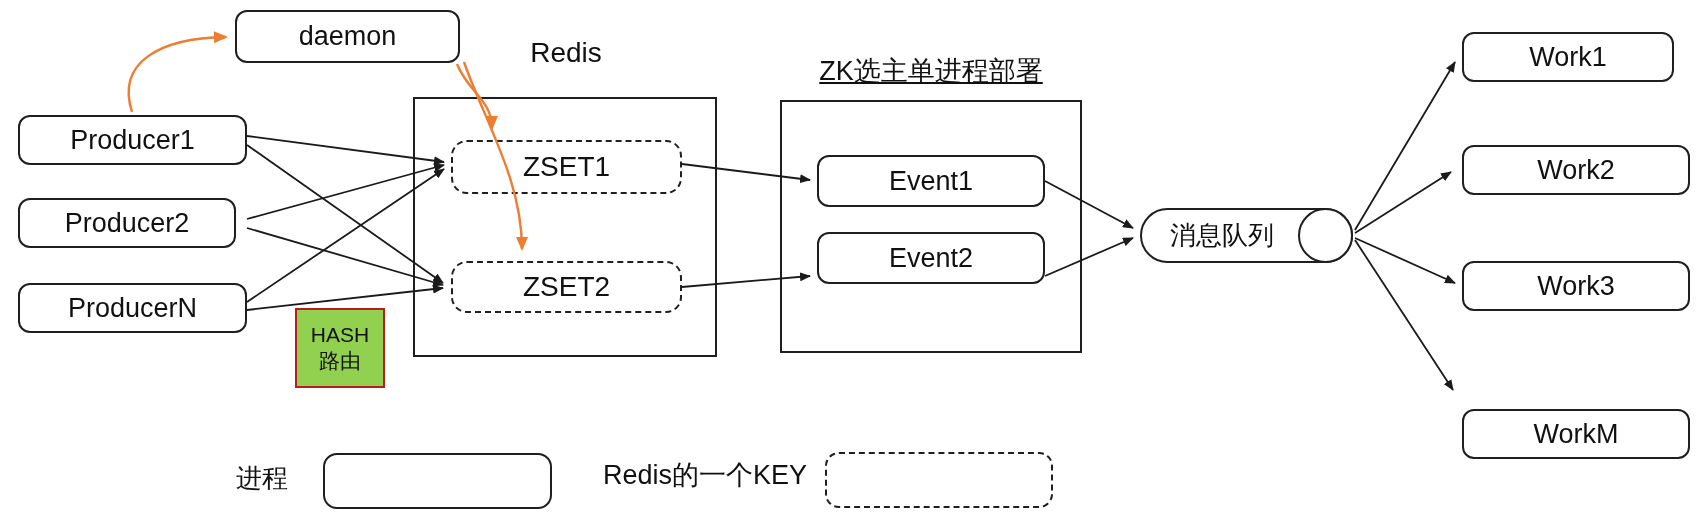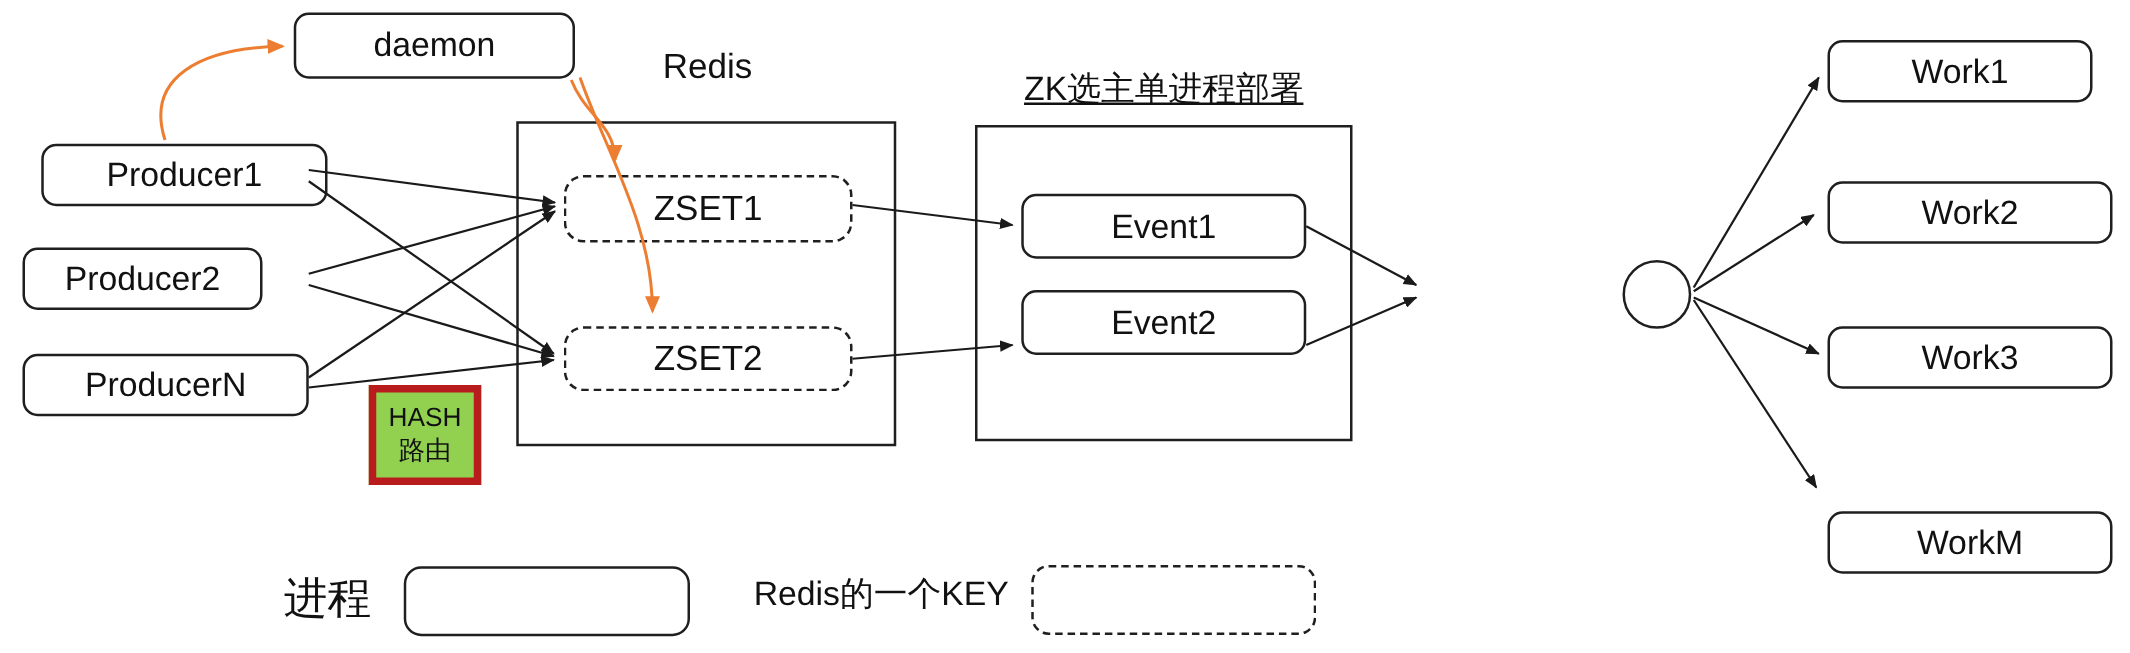--- a/index.html
+++ b/index.html
@@ -22,21 +22,21 @@
   .container{
     position:absolute;box-sizing:border-box;background:transparent;
     border:2px solid #1f1f1f;border-radius:0;
   }
   .plainlabel{
     position:absolute;display:flex;align-items:center;justify-content:center;
     font-size:28px;line-height:1.15;white-space:nowrap;
   }
   .greenbox{
     position:absolute;box-sizing:border-box;
-    border:6px solid #b91c1c;
+    border:2px solid #b91c1c;
     display:flex;flex-direction:column;align-items:center;justify-content:center;
     font-size:21px;line-height:1.25;text-align:center;
   }
   .pill{
     position:absolute;box-sizing:border-box;background:#ffffff;
     border:2px solid #1f1f1f;border-radius:28px;
   }
   .pill .pill-text{
     position:absolute;left:0;top:0;width:160px;height:100%;
     display:flex;align-items:center;justify-content:center;
@@ -53,43 +53,46 @@
 
 <div id="canvas">
 
   <div class="container" style="left:413px;top:97px;width:304px;height:260px;"></div>
   <div class="container" style="left:780px;top:100px;width:302px;height:253px;"></div>
 
   <div class="plainlabel" style="left:466px;top:37px;width:200px;height:32px;">Redis</div>
   <div class="plainlabel" style="left:781px;top:56px;width:300px;height:32px;font-size:27px;text-decoration:underline;">ZK选主单进程部署</div>
 
   <div class="box" style="left:235px;top:10px;width:225px;height:53px;">daemon</div>
-  <div class="box" style="left:18px;top:115px;width:229px;height:50px;margin-left:15px;">Producer1</div>
-  <div class="box" style="left:18px;top:198px;width:192px;height:50px;">Producer2</div>
+  <div class="box" style="left:18px;top:115px;width:229px;height:50px;">Producer1</div>
+  <div class="box" style="left:18px;top:198px;width:218px;height:50px;">Producer2</div>
   <div class="box" style="left:18px;top:283px;width:229px;height:50px;">ProducerN</div>
 
   <div class="dashedbox" style="left:451px;top:140px;width:231px;height:54px;">ZSET1</div>
   <div class="dashedbox" style="left:451px;top:261px;width:231px;height:52px;">ZSET2</div>
 
   <div class="box" style="left:817px;top:155px;width:228px;height:52px;">Event1</div>
   <div class="box" style="left:817px;top:232px;width:228px;height:52px;">Event2</div>
 
+  <div class="pill" style="left:1140px;top:208px;width:213px;height:55px;">
+    <div class="pill-text">消息队列</div>
+  </div>
   <div class="endcircle" style="left:1298px;top:208px;width:55px;height:55px;"></div>
 
   <div class="box" style="left:1462px;top:32px;width:212px;height:50px;">Work1</div>
   <div class="box" style="left:1462px;top:145px;width:228px;height:50px;">Work2</div>
   <div class="box" style="left:1462px;top:261px;width:228px;height:50px;">Work3</div>
   <div class="box" style="left:1462px;top:372px;width:228px;height:50px;margin-top:37px;">WorkM</div>
 
   <div class="greenbox" style="left:295px;top:308px;width:90px;height:80px;background:#92D050;">
     <span>HASH</span>
     <span>路由</span>
   </div>
 
-  <div class="plainlabel" style="left:222px;top:463px;width:80px;height:32px;font-size:35px;">进程</div>
+  <div class="plainlabel" style="left:222px;top:463px;width:80px;height:32px;font-size:26px;">进程</div>
   <div class="box" style="left:323px;top:453px;width:229px;height:56px;border-radius:14px;"></div>
   <div class="plainlabel" style="left:600px;top:460px;width:210px;height:32px;font-size:27px;">Redis的一个KEY</div>
   <div class="dashedbox" style="left:825px;top:452px;width:228px;height:56px;border-radius:14px;"></div>
 
   <svg class="wires" width="1704" height="522" viewBox="0 0 1704 522">
     <defs>
       <marker id="mk-black" markerWidth="11" markerHeight="9" refX="10" refY="4.5" orient="auto" markerUnits="userSpaceOnUse">
         <path d="M0,0 L11,4.5 L0,9 z" fill="#1a1a1a"></path>
       </marker>
       <marker id="mk-orange" markerWidth="14" markerHeight="12" refX="12" refY="6" orient="auto" markerUnits="userSpaceOnUse">

